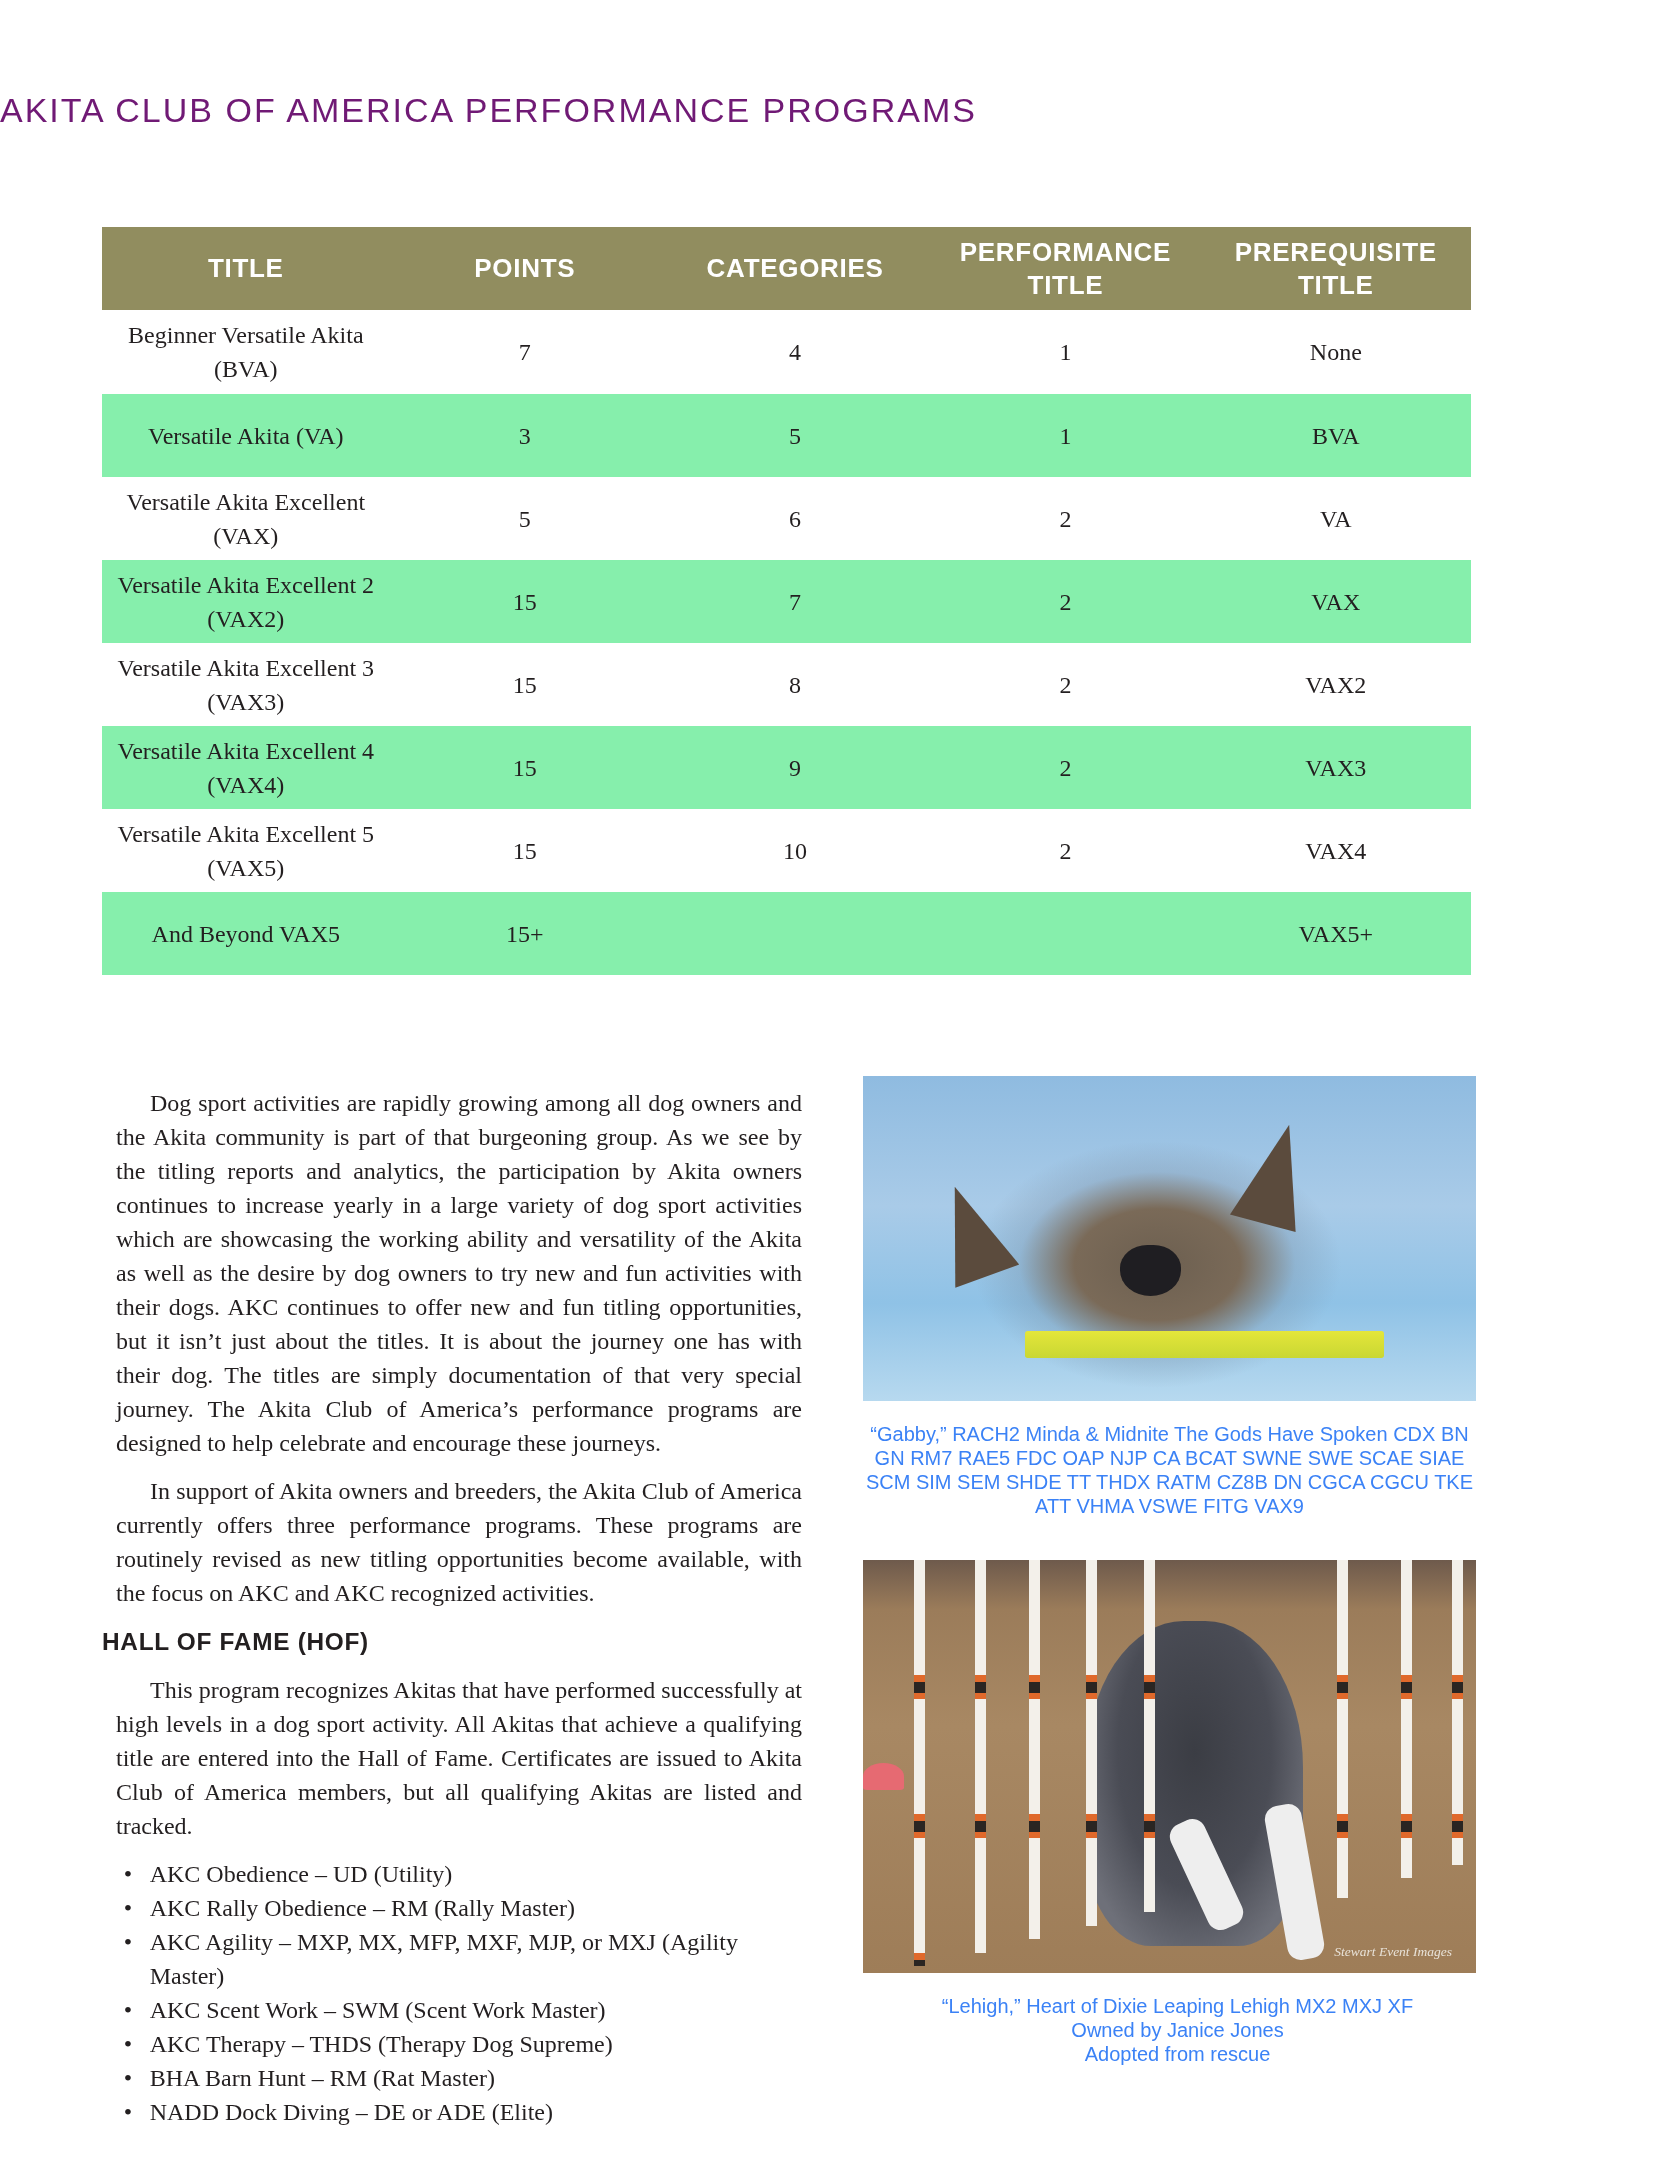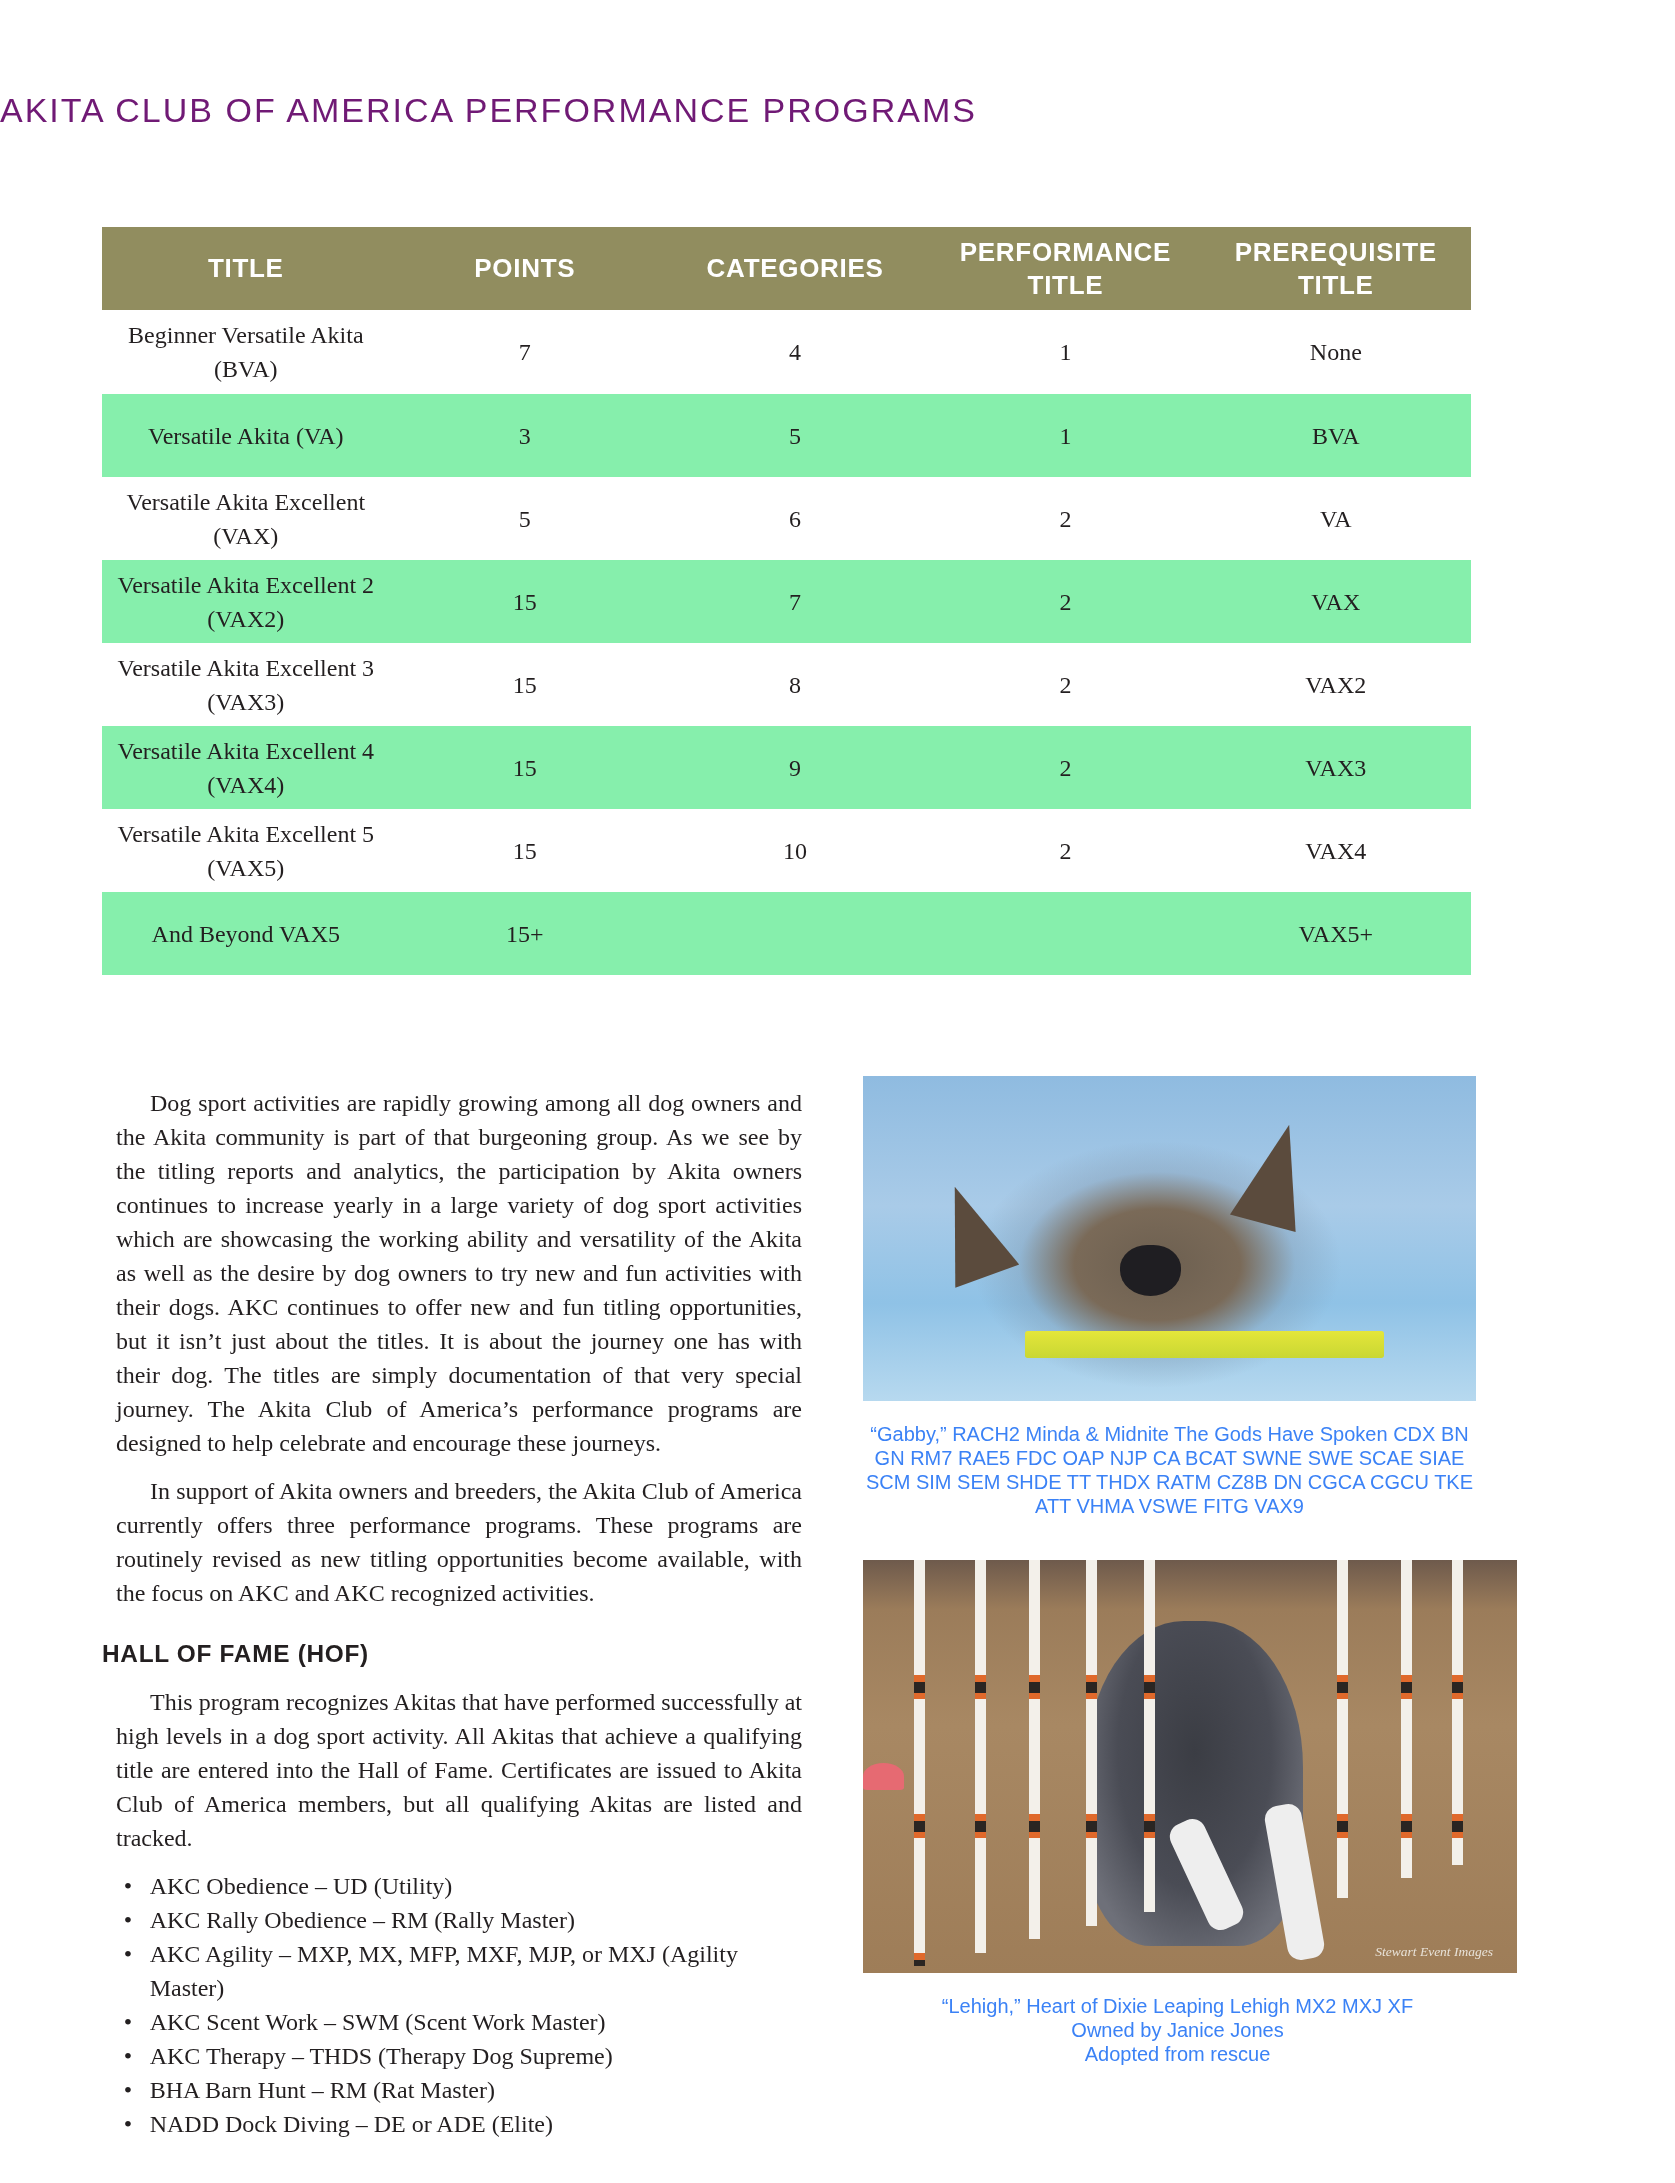--- a/index.html
+++ b/index.html
@@ -25,21 +25,21 @@
   table.perf tr.alt td { background: #86efac; }
   table.perf tr.sep td { border-top: 1.4px solid #ffffff; }
   .col-title { width: 274px; }
   .body-col {
     position: absolute; left: 102px; top: 1072px; width: 714px;
     font-family: "Liberation Serif", serif; font-size: 24px; line-height: 34px; color: #231f20;
   }
   .body-col p { margin: 14px; text-align: justify; text-indent: 34px; }
   .section-heading {
     font-family: "Liberation Sans", sans-serif; font-weight: bold; font-size: 24.4px;
-    letter-spacing: 0.7px; margin: 27px 0 0 0; line-height: 34px; color: #231f20;
+    letter-spacing: 0.7px; margin: 15px 0 0 0; line-height: 34px; color: #231f20;
   }
   ul.hof { list-style: none; margin: 0; padding: 0 0 0 21.7px; }
   ul.hof li { position: relative; padding-left: 26px; }
   ul.hof li .bullet { position: absolute; left: 0; top: 0; }
   .photo { position: absolute; left: 863px; width: 613px; overflow: hidden; }
   .photo-swim {
     top: 1076px; height: 325px;
     background: radial-gradient(ellipse 30% 38% at 48% 58%, #6c5f50 0%, #7a6a58 45%, rgba(120,140,160,0.3) 75%, rgba(150,190,225,0) 100%),
                 linear-gradient(180deg, #8fbbe0 0%, #a9cbe8 40%, #8fc2e6 70%, #b7d9ef 100%);
   }
@@ -48,21 +48,20 @@
     background: linear-gradient(180deg, #e4e63a, #c9d733); border-radius: 2.7px;
   }
   .photo-swim .ear-l { position: absolute; left: 74px; top: 108px; width: 0; height: 0;
     border-left: 34px solid transparent; border-right: 34px solid transparent; border-bottom: 95px solid #5b4b3d; transform: rotate(-20deg); }
   .photo-swim .ear-r { position: absolute; left: 379px; top: 47px; width: 0; height: 0;
     border-left: 34px solid transparent; border-right: 34px solid transparent; border-bottom: 102px solid #5b4b3d; transform: rotate(15deg); }
   .photo-swim .nose { position: absolute; left: 257px; top: 169px; width: 61px; height: 51px; background: #1f1e22; border-radius: 45% 45% 50% 50%; }
   .photo-agility {
     top: 1560px; height: 413px;
     background: linear-gradient(180deg, #6e5a4c 0%, #9b7c5a 12%, #a88863 40%, #9e7d58 100%);
-    padding-left: 41px;
   }
   .pole { position: absolute; top: 0; width: 10.8px; background: repeating-linear-gradient(180deg, #f3f0ea 0 115px, #e0692b 115px 122px, #2a2522 122px 133px, #e0692b 133px 139px); }
   .dog-body {
     position: absolute; left: 223px; top: 61px; width: 217px; height: 325px;
     background: radial-gradient(ellipse at 50% 40%, #3b3d44 0%, #4a4c55 50%, #6e7079 80%);
     border-radius: 45% 45% 30% 30%;
   }
   .dog-leg { position: absolute; background: #eeeeee; width: 37px; border-radius: 13.5px; }
   .cone { position: absolute; left: 0; top: 203px; width: 41px; height: 27px; background: #e66a72; border-radius: 50% 50% 10% 10%; }
   .watermark {

